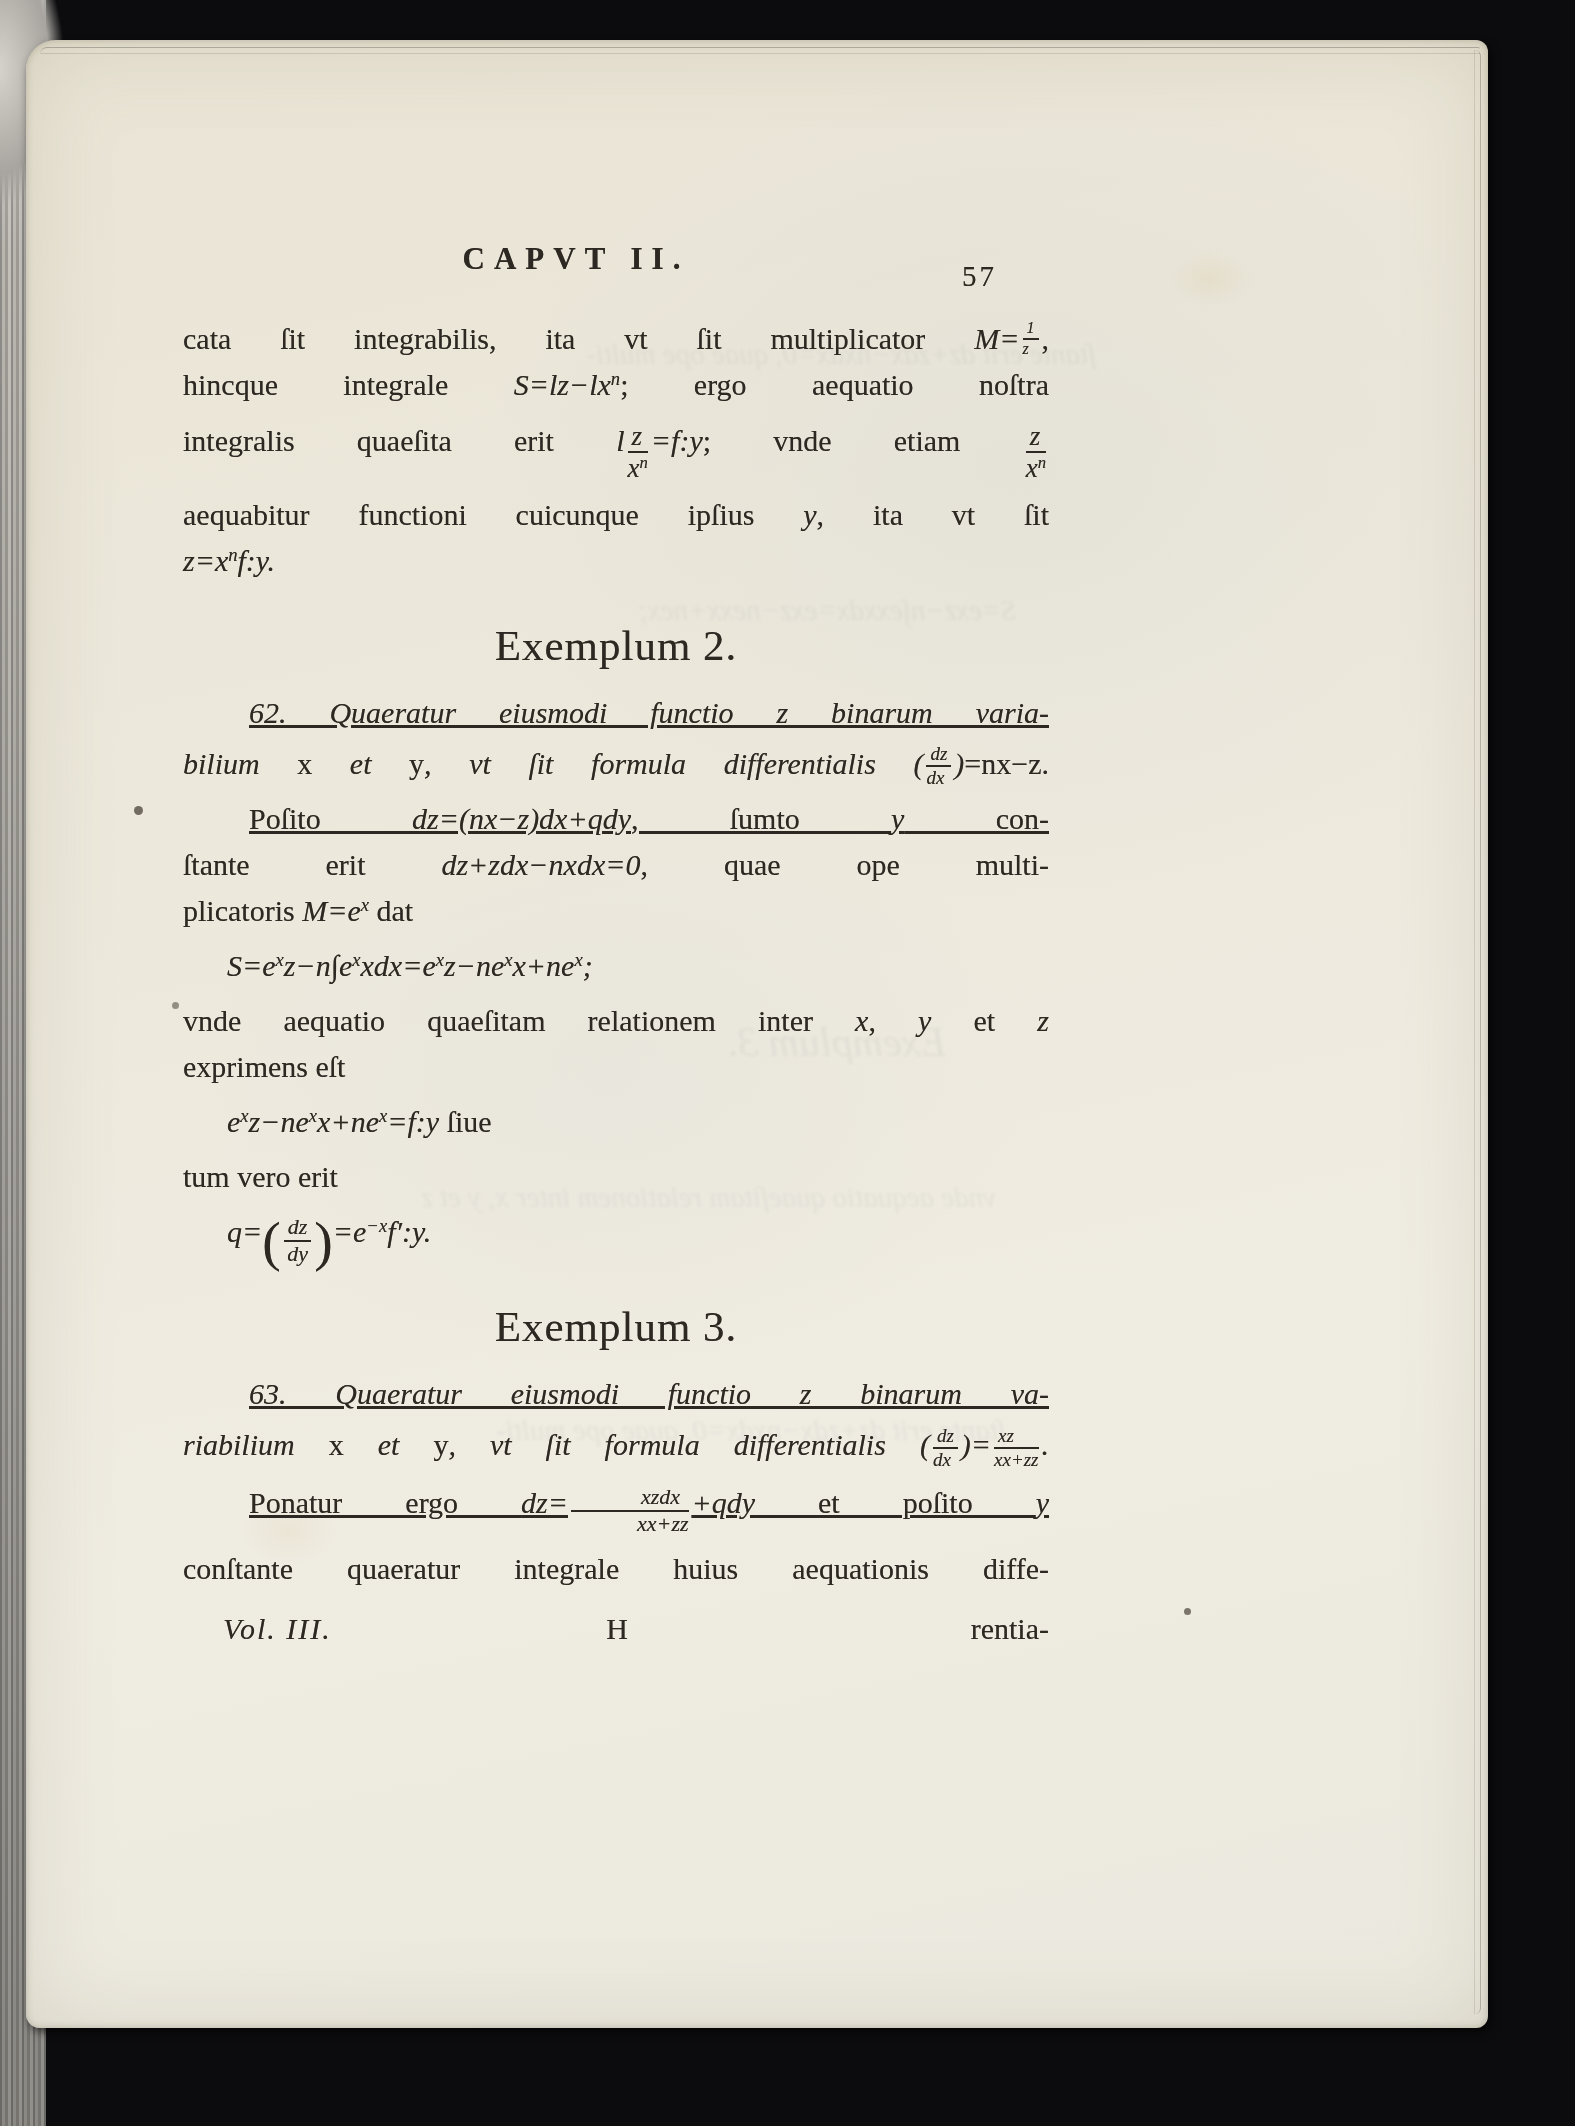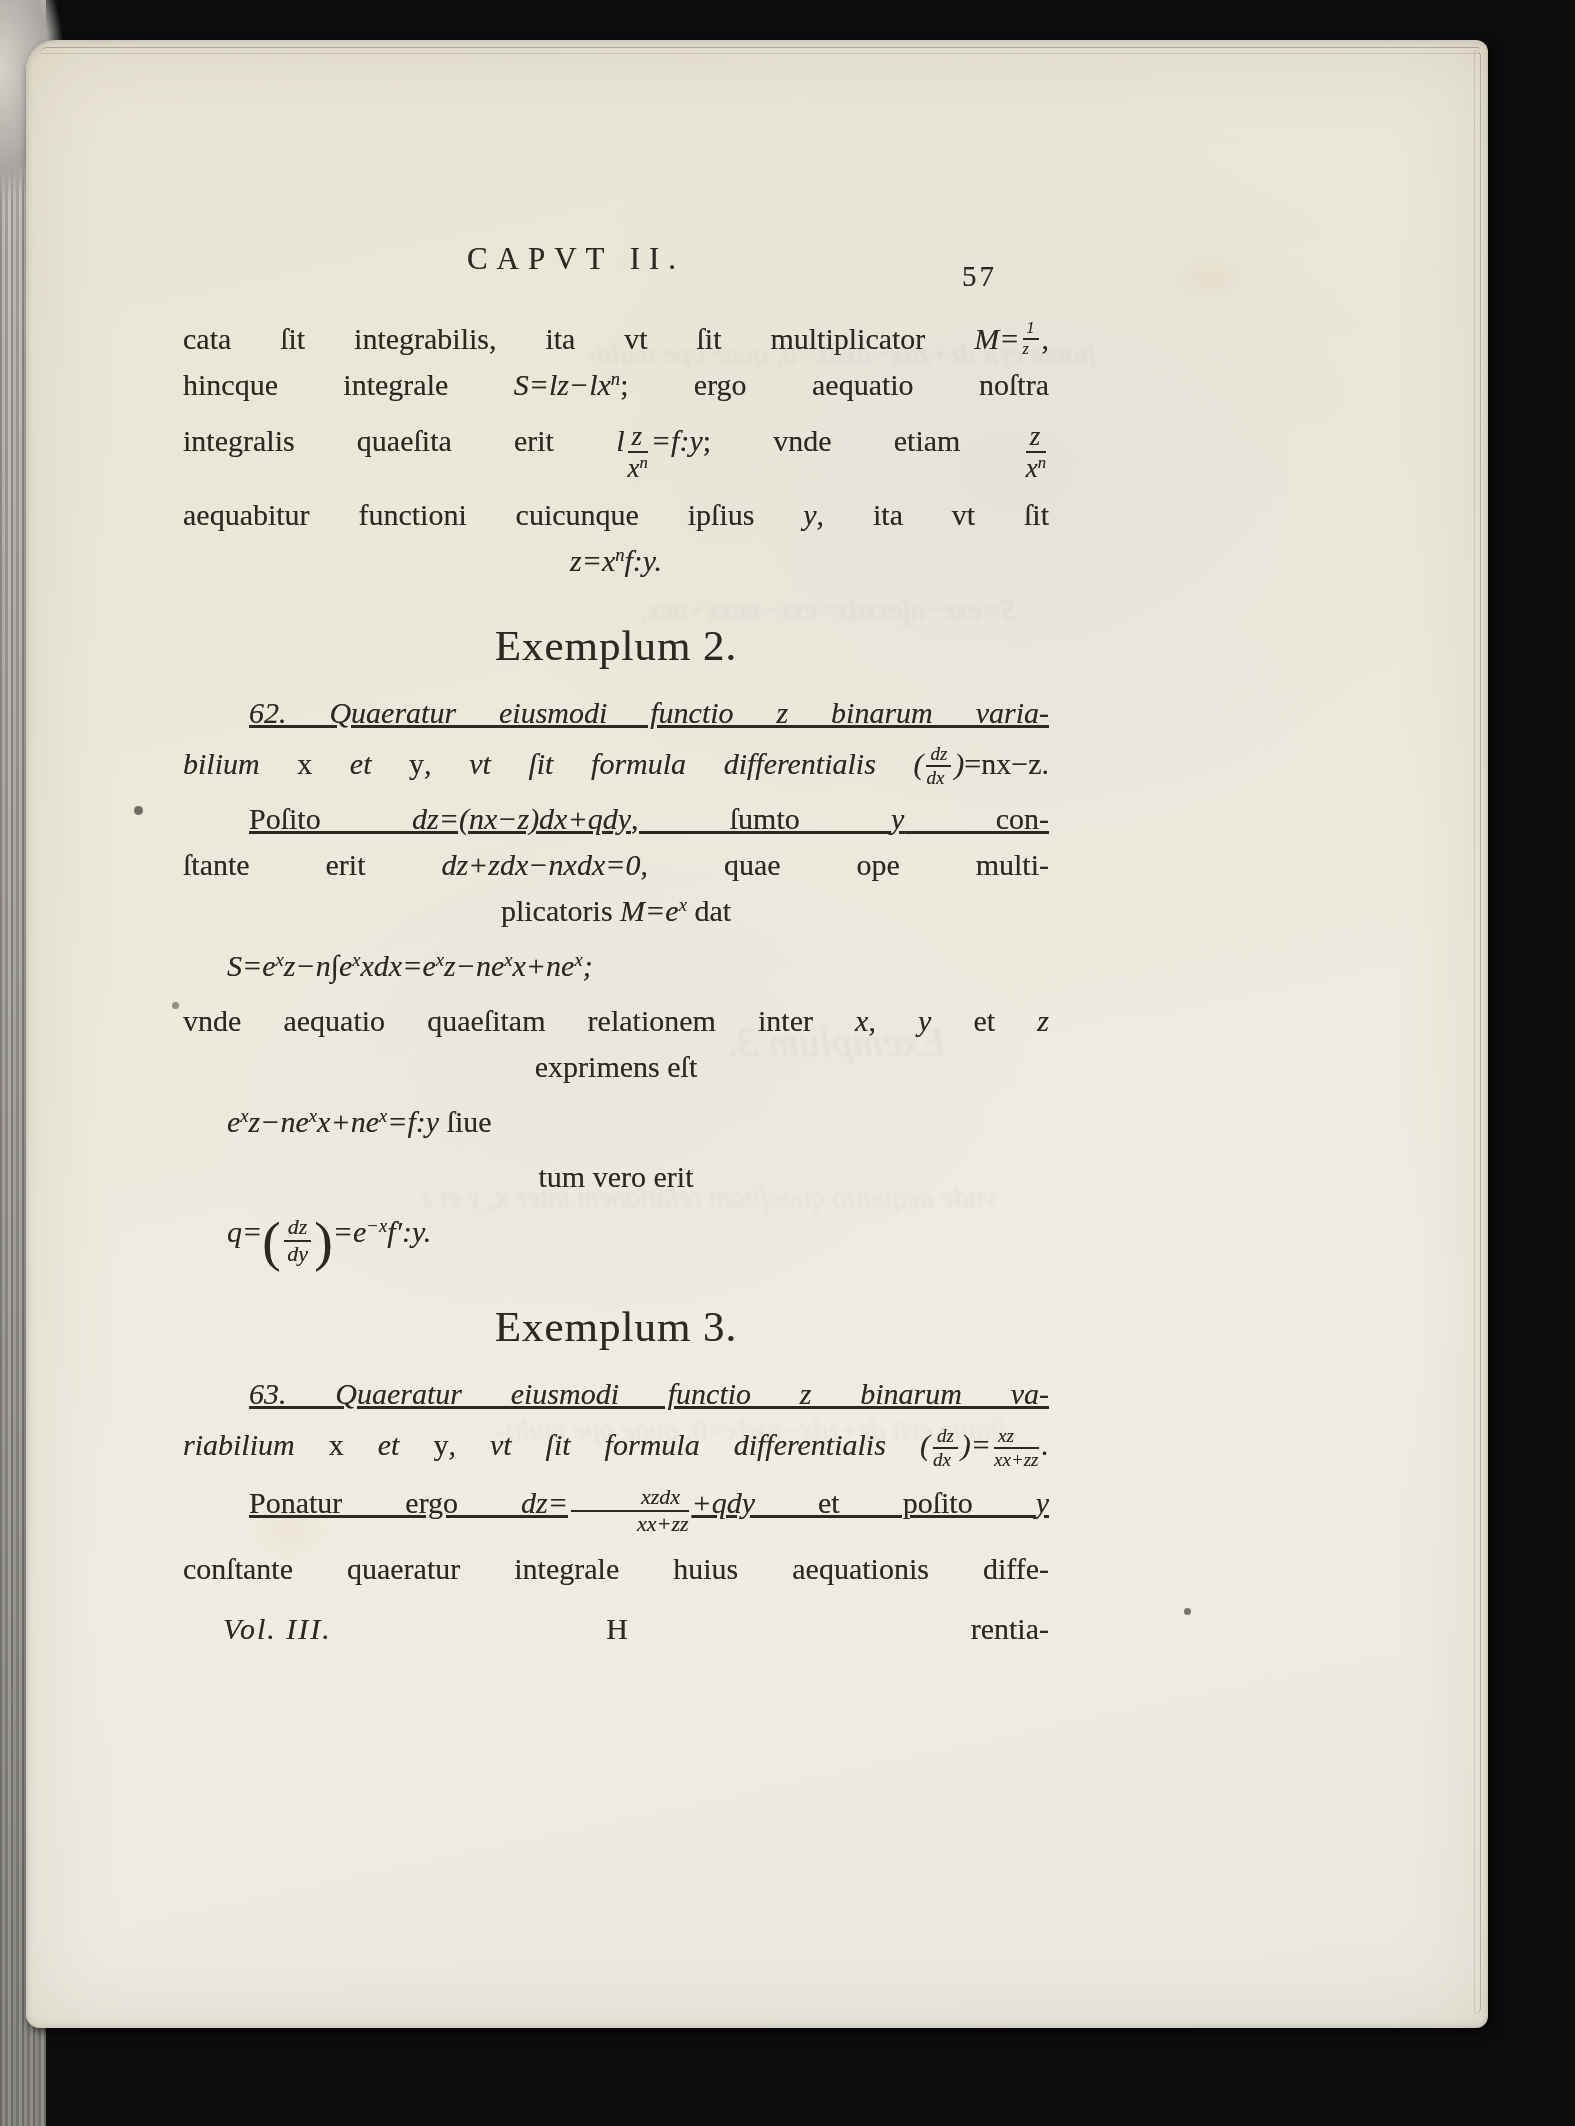--- a/index.html
+++ b/index.html
@@ -45,28 +45,28 @@
   
   .text-col{
     position:absolute;left:157px;top:0;width:866px;
     color:#2d2822;
     font-size:30px;line-height:46px;
     text-shadow:0 0 .4px rgba(45,40,34,.55);
   }
   .page-header{position:relative;height:46px;margin-top:196px;}
   .chapter-title{
     position:absolute;left:calc(50% - 40px);transform:translateX(-50%);
-    font-weight:normal;font-size:31px;letter-spacing:9px;white-space:nowrap;
+    font-weight:bold;font-size:31px;letter-spacing:9px;white-space:nowrap;
   }
   .page-number{position:absolute;right:52px;top:17px;font-size:29px;letter-spacing:3px;}
 
   #text-lines{margin-top:34px;}
   .line{display:block;}
   .line.just{text-align:justify;text-align-last:justify;}
-  .line.left{text-align:center;}
+  .line.left{text-align:left;}
   .line.indent{text-indent:66px;text-decoration:underline;}
   .line.italic{font-style:italic;}
   .line.tall{margin:10px 0;}
   .line.tallish{margin:5px 0;}
   .line.gap-top{margin-top:8px;}
   .line.eq{margin:9px 0 9px 44px;text-align:left;}
   .line.heading{
     font-size:43px;line-height:56px;text-align:left;text-align-last:center;
     margin:34px 0 16px;font-style:normal;letter-spacing:1px;
   }

